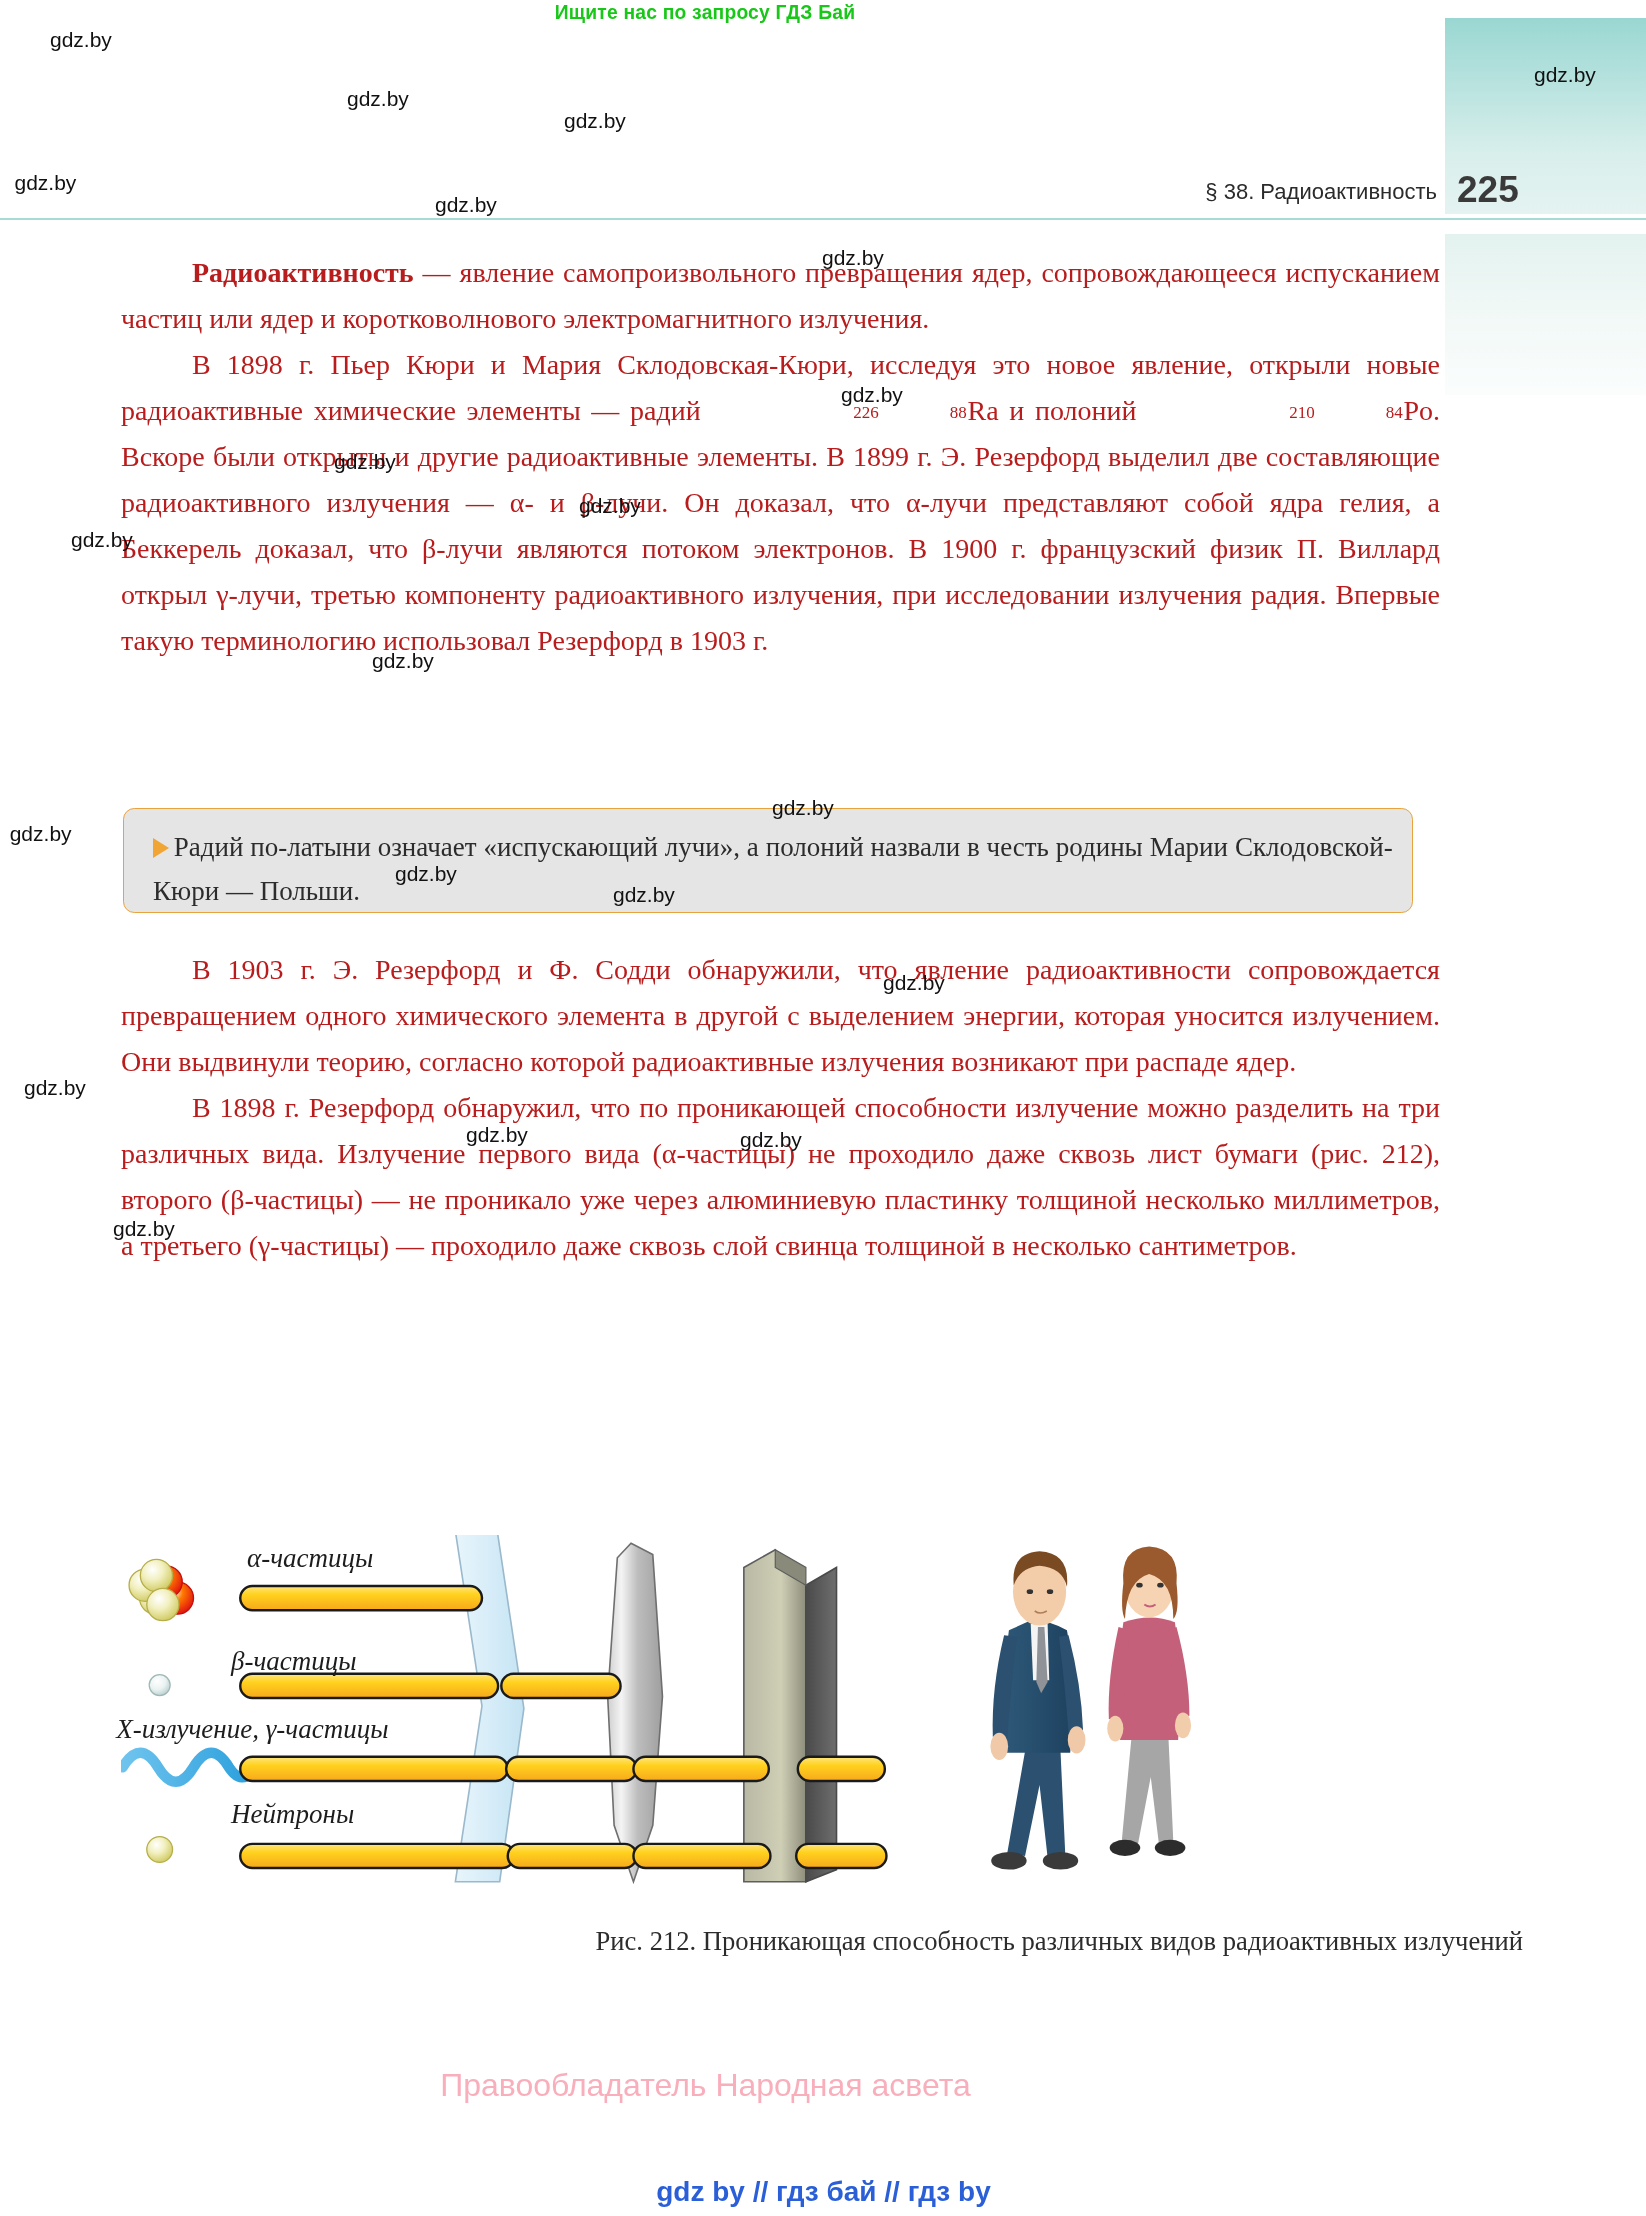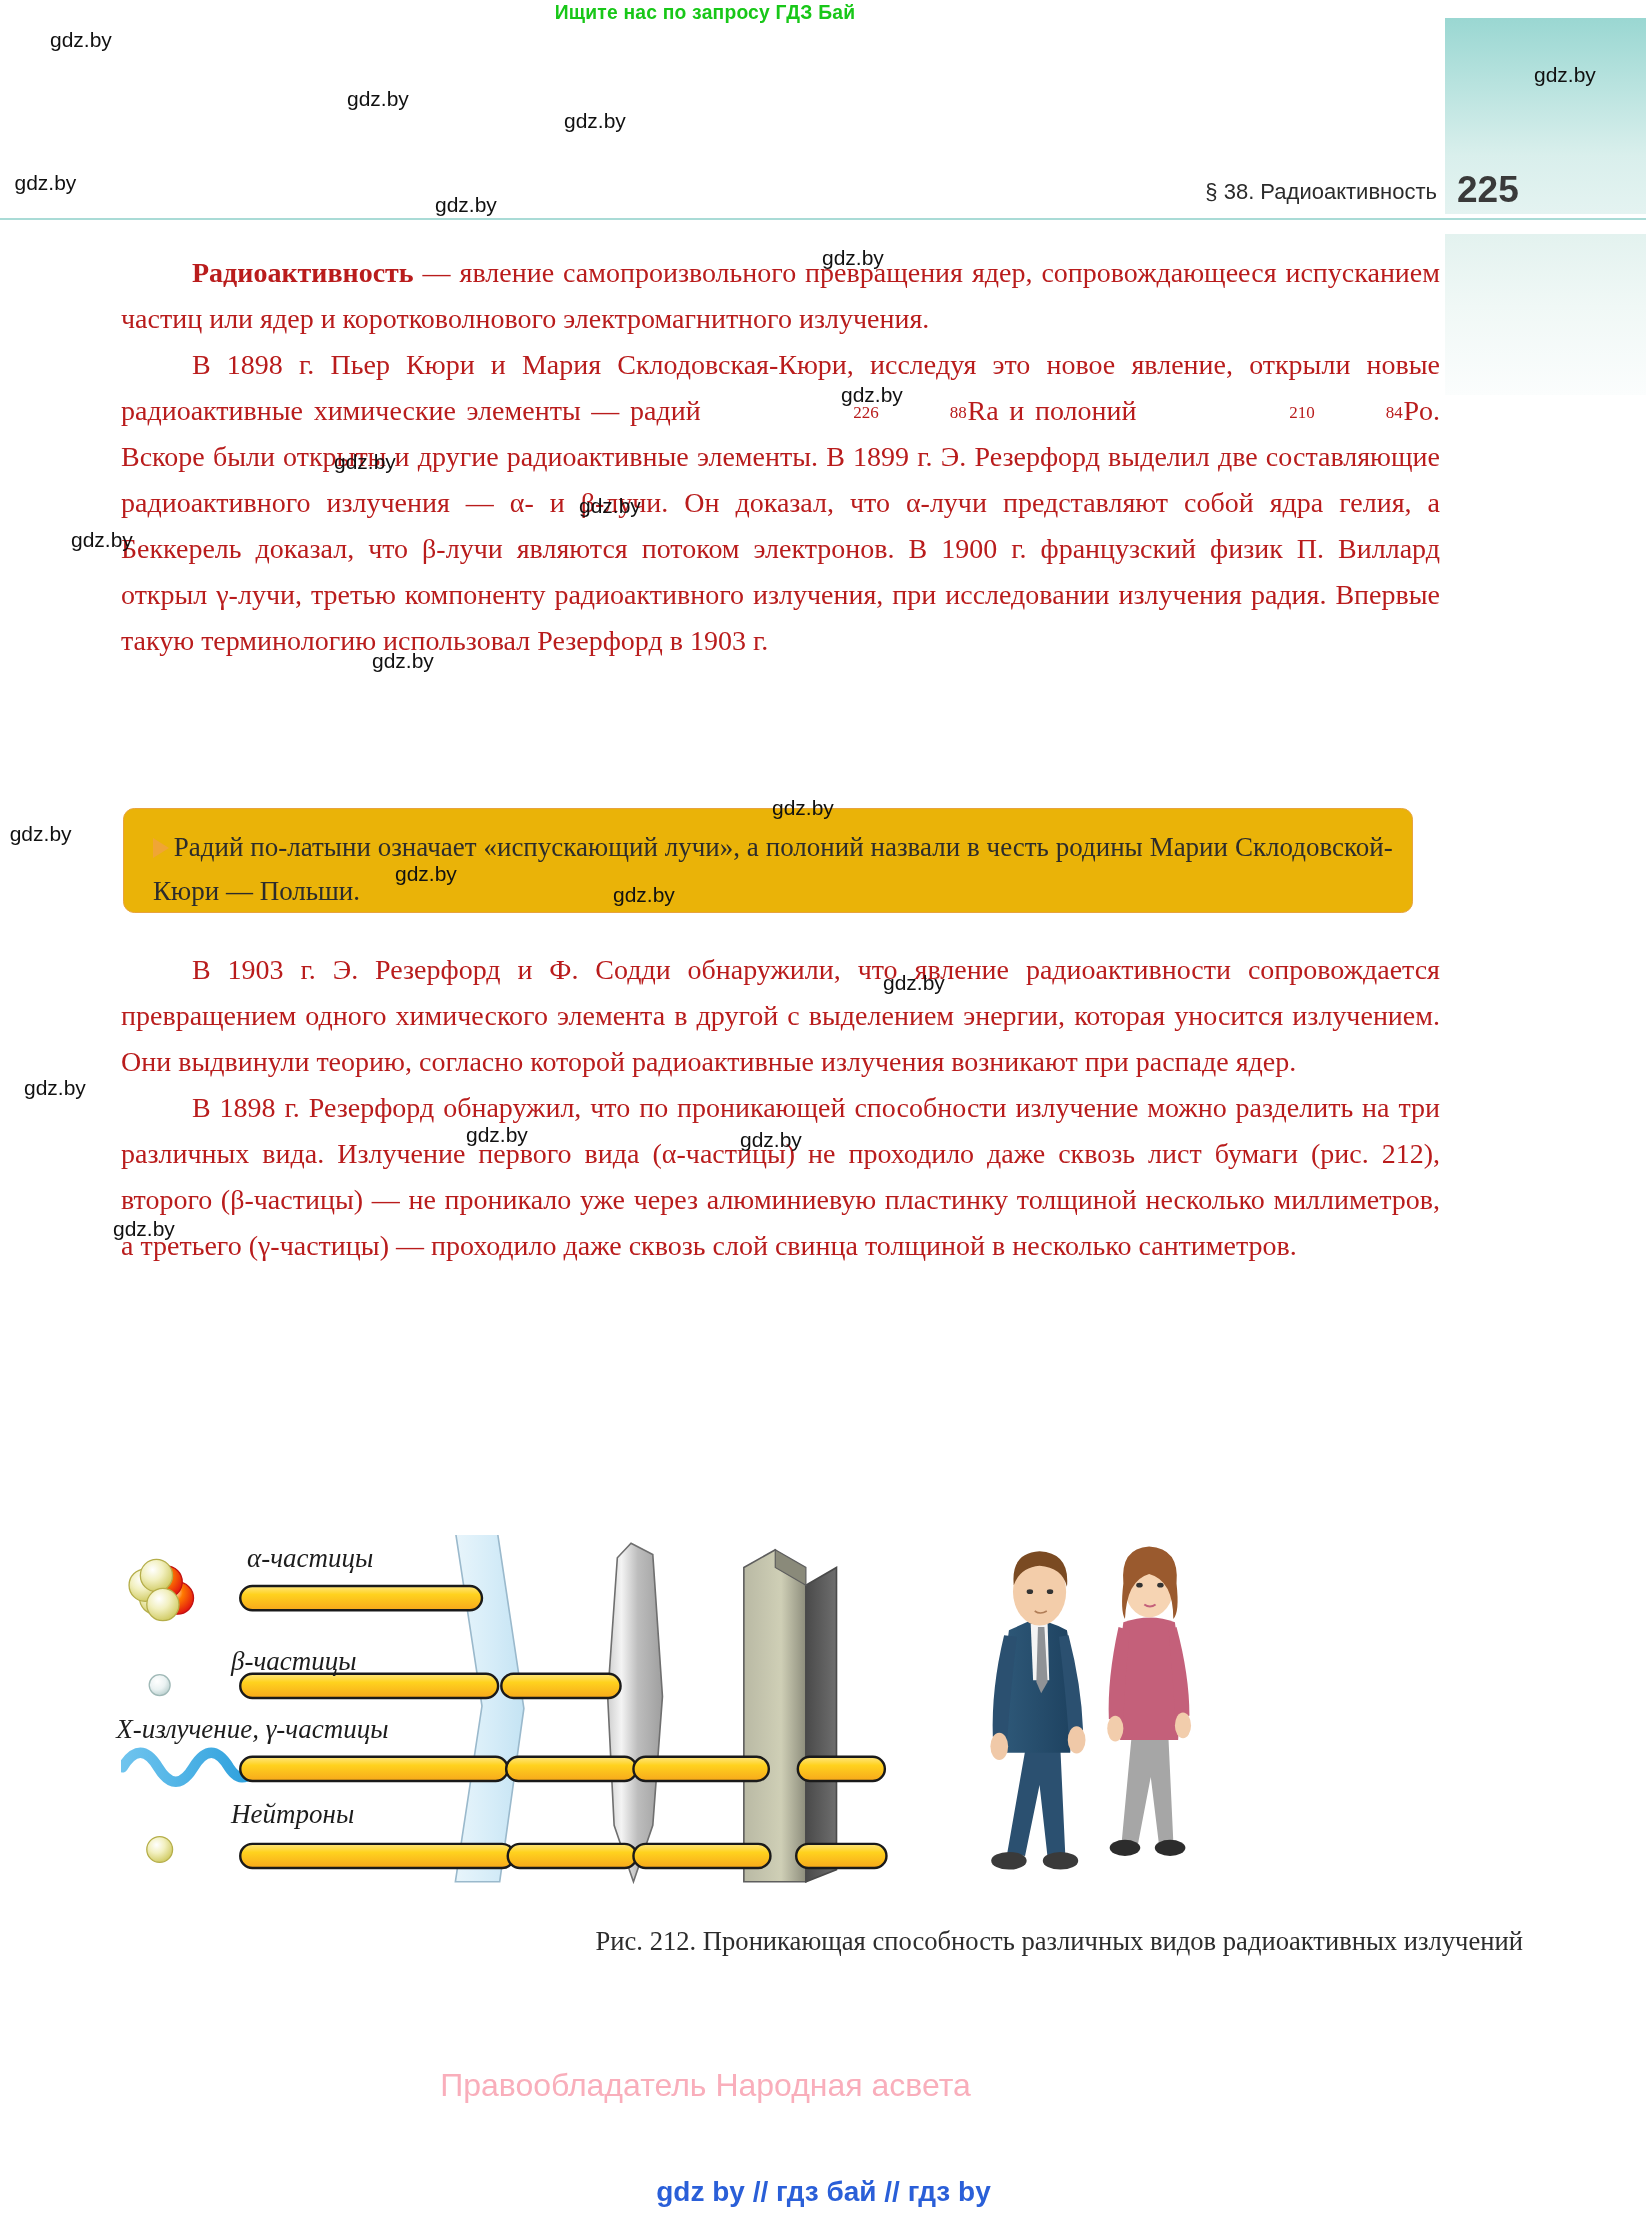--- a/index.html
+++ b/index.html
@@ -118,21 +118,21 @@
   
   .callout {
     position: absolute;
     left: 123px;
     top: 808px;
     width: 1290px;
     height: 105px;
     box-sizing: border-box;
     border: 1.6px solid #e8a33d;
     border-radius: 11.3px;
-    background: #eab308;
+    background: #e5e5e5;
   }
   .callout-inner {
     position: absolute;
     left: 29px;
     top: 16px;
     right: 19.3px;
     font-size: 27px;
     line-height: 44px;
     color: #2c2c2c;
     text-align: justify;

